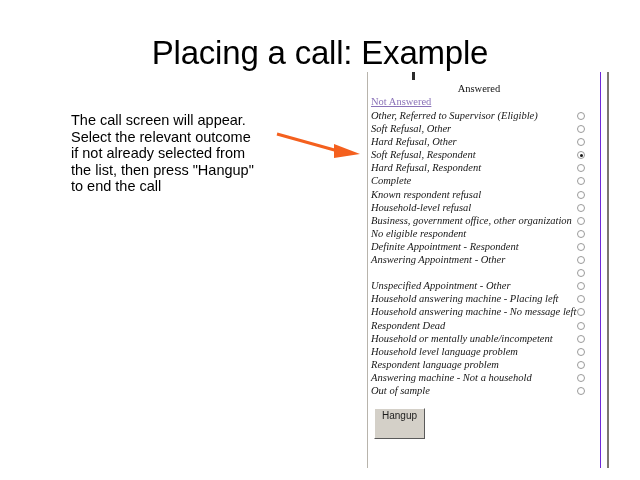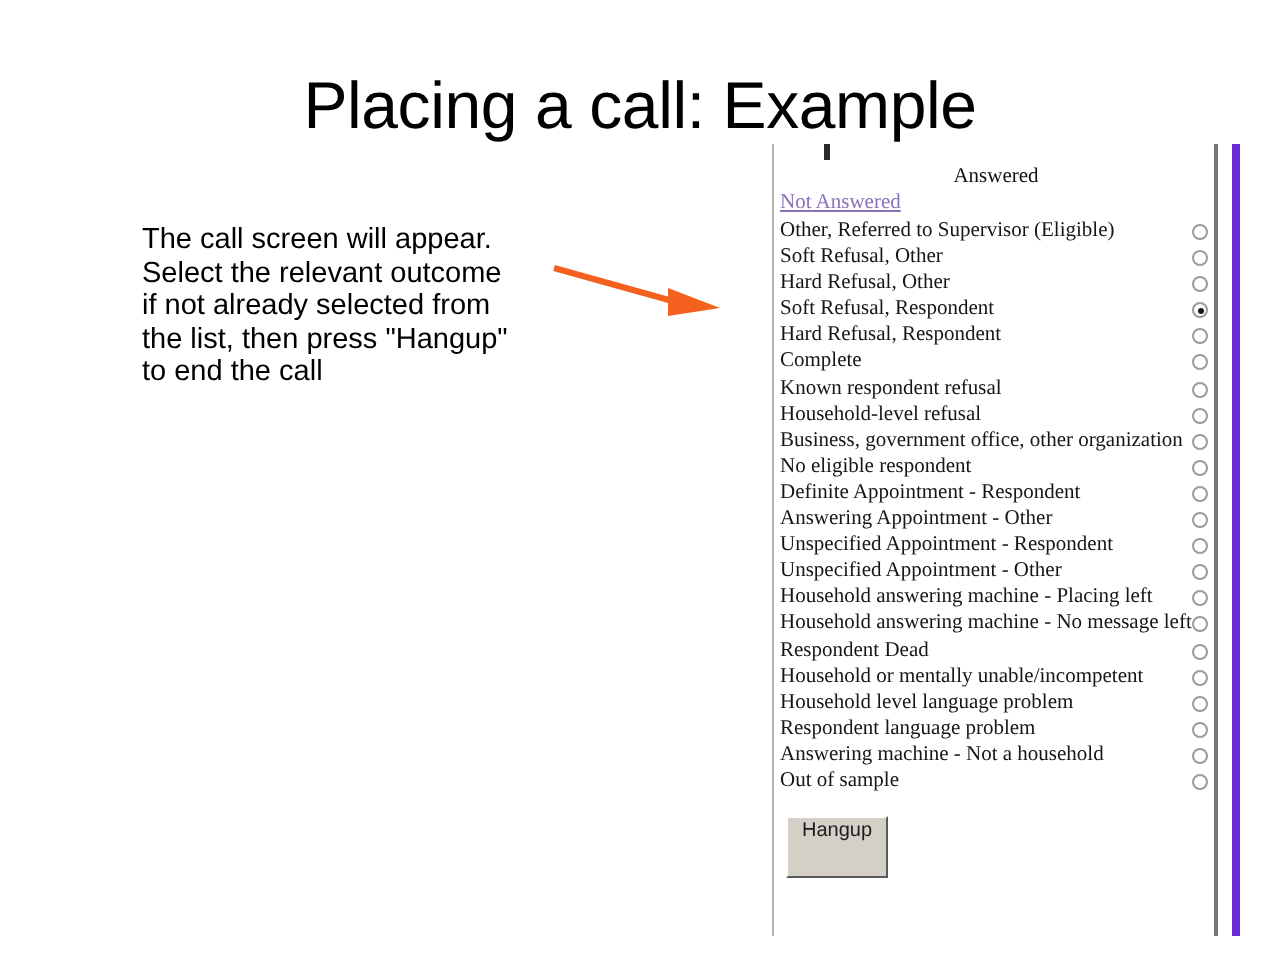--- a/index.html
+++ b/index.html
@@ -53,27 +53,27 @@
     left: 270px;
     top: 124px;
     width: 96px;
     height: 40px;
     pointer-events: none;
   }
 
   
   #app-panel {
     position: absolute;
-    left: 386px;
+    left: 367px;
     top: 72px;
     width: 234px;
     height: 396px;
     background: #ffffff;
     border-left: 1px solid #b8b4ac;
-    border-right: 4px solid #6d28d9;
+    border-right: 1px solid #6d28d9;
     box-sizing: border-box;
     font-family: "Liberation Serif", serif;
     overflow: hidden;
   }
   
   #app-panel-outer-edge {
     position: absolute;
     left: 607px;
     top: 72px;
     width: 2px;
@@ -123,20 +123,21 @@
     left: 0;
     width: 232px;
     list-style: none;
     margin: 0;
     padding: 0;
   }
   .outcome-row {
     position: relative;
     height: 13.1px;
     line-height: 13.1px;
+    font-style: italic;
   }
   .outcome-label {
     position: absolute;
     left: 3px;
     top: 0;
     font-family: "Liberation Serif", serif;
     font-size: 10.5px;
     color: #161616;
     white-space: nowrap;
   }
@@ -247,21 +248,20 @@
         </div>
         <div class="outcome-row">
           <span class="outcome-label">Definite Appointment - Respondent</span>
           <span class="outcome-radio"></span>
         </div>
         <div class="outcome-row">
           <span class="outcome-label">Answering Appointment - Other</span>
           <span class="outcome-radio"></span>
         </div>
         <div class="outcome-row">
-          <span class="outcome-label">Unspecified Appointment - Respondent</span>
           <span class="outcome-radio"></span>
         </div>
         <div class="outcome-row">
           <span class="outcome-label">Unspecified Appointment - Other</span>
           <span class="outcome-radio"></span>
         </div>
         <div class="outcome-row">
           <span class="outcome-label">Household answering machine - Placing left</span>
           <span class="outcome-radio"></span>
         </div>

